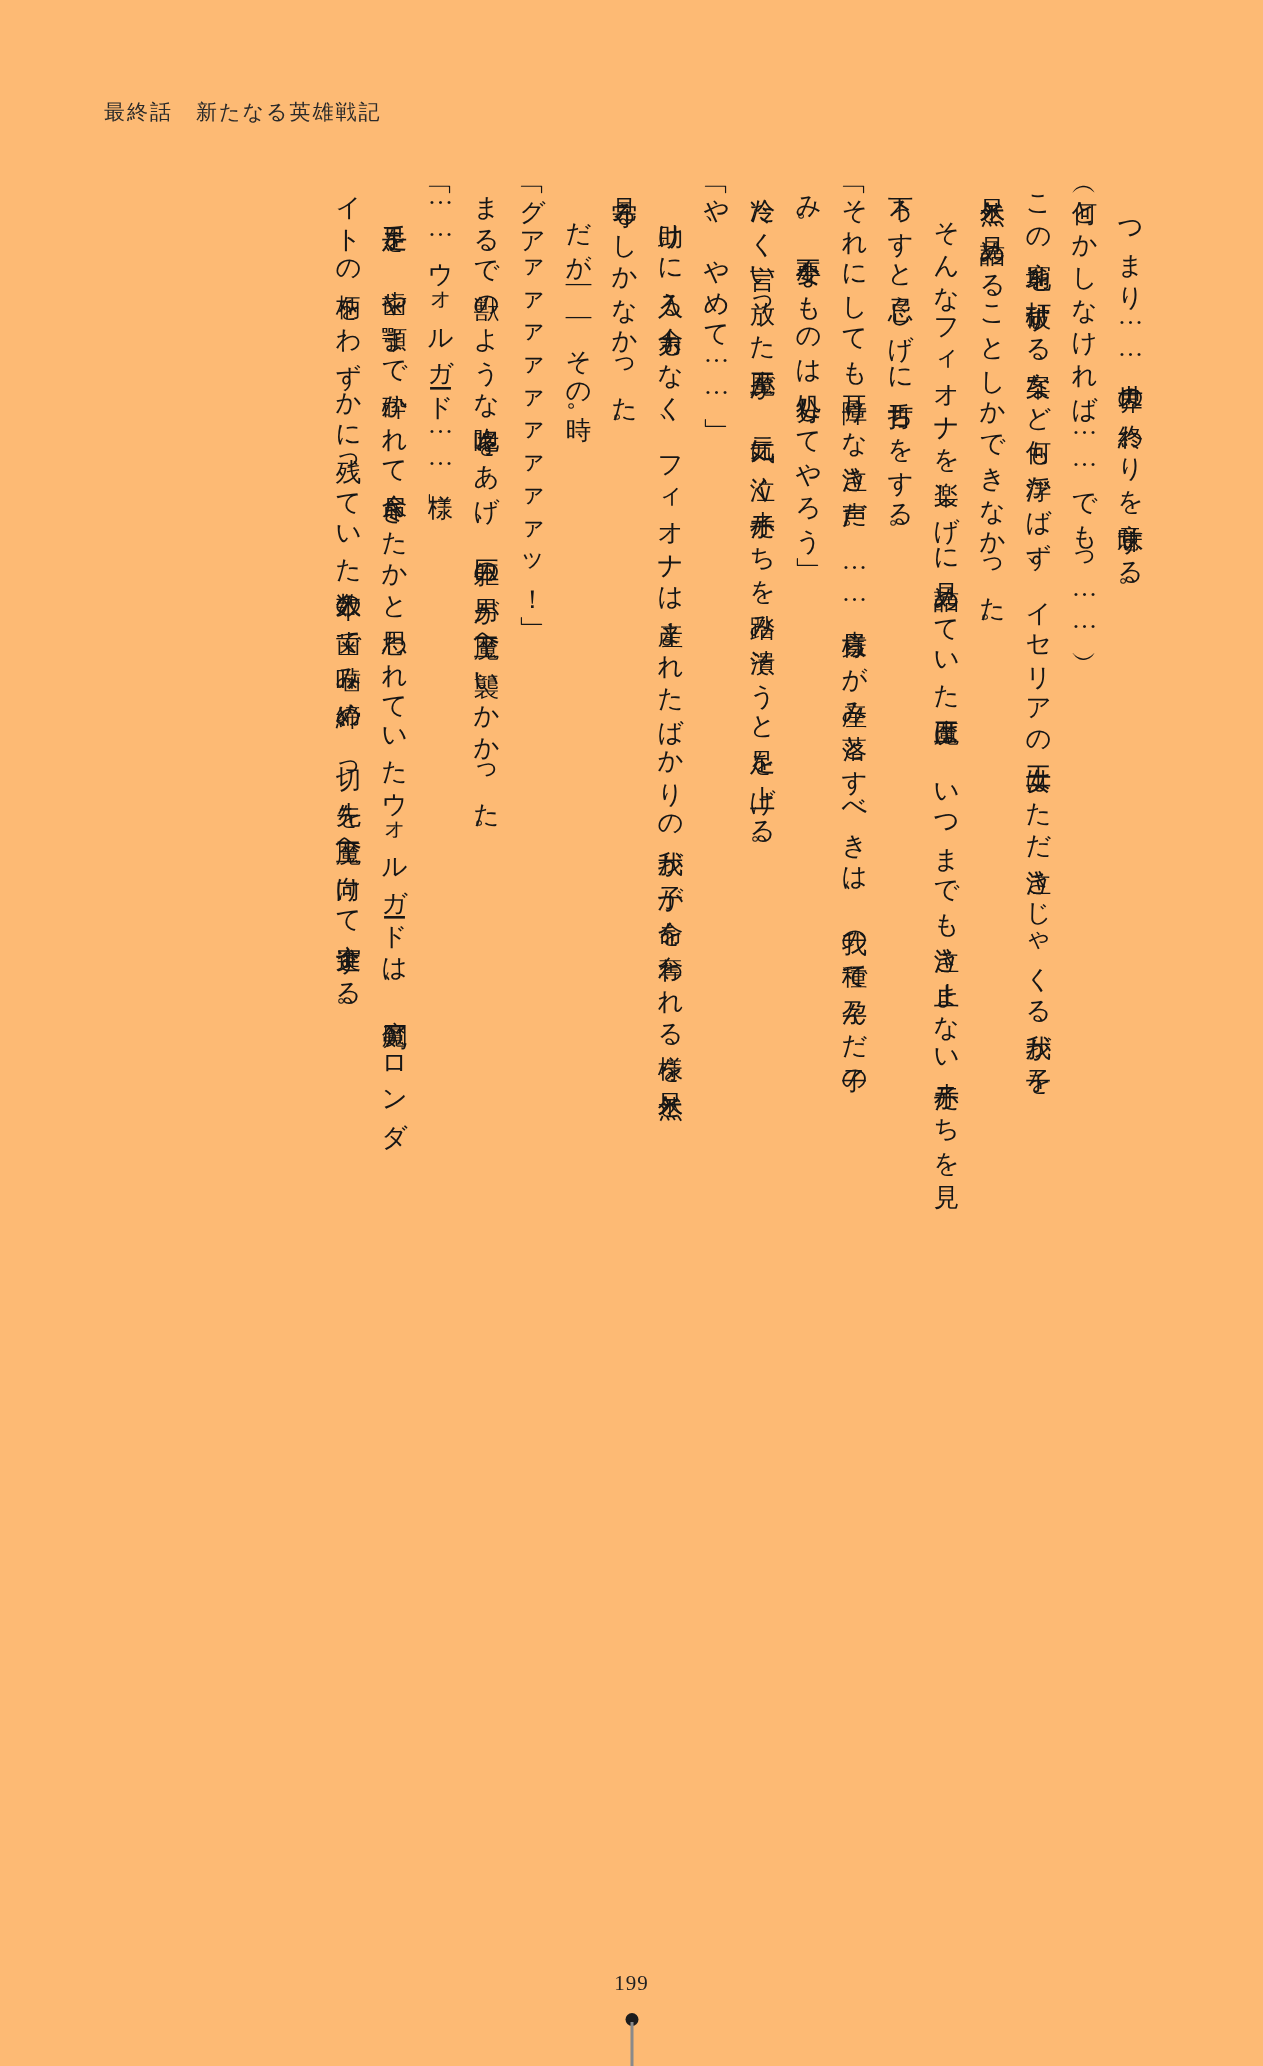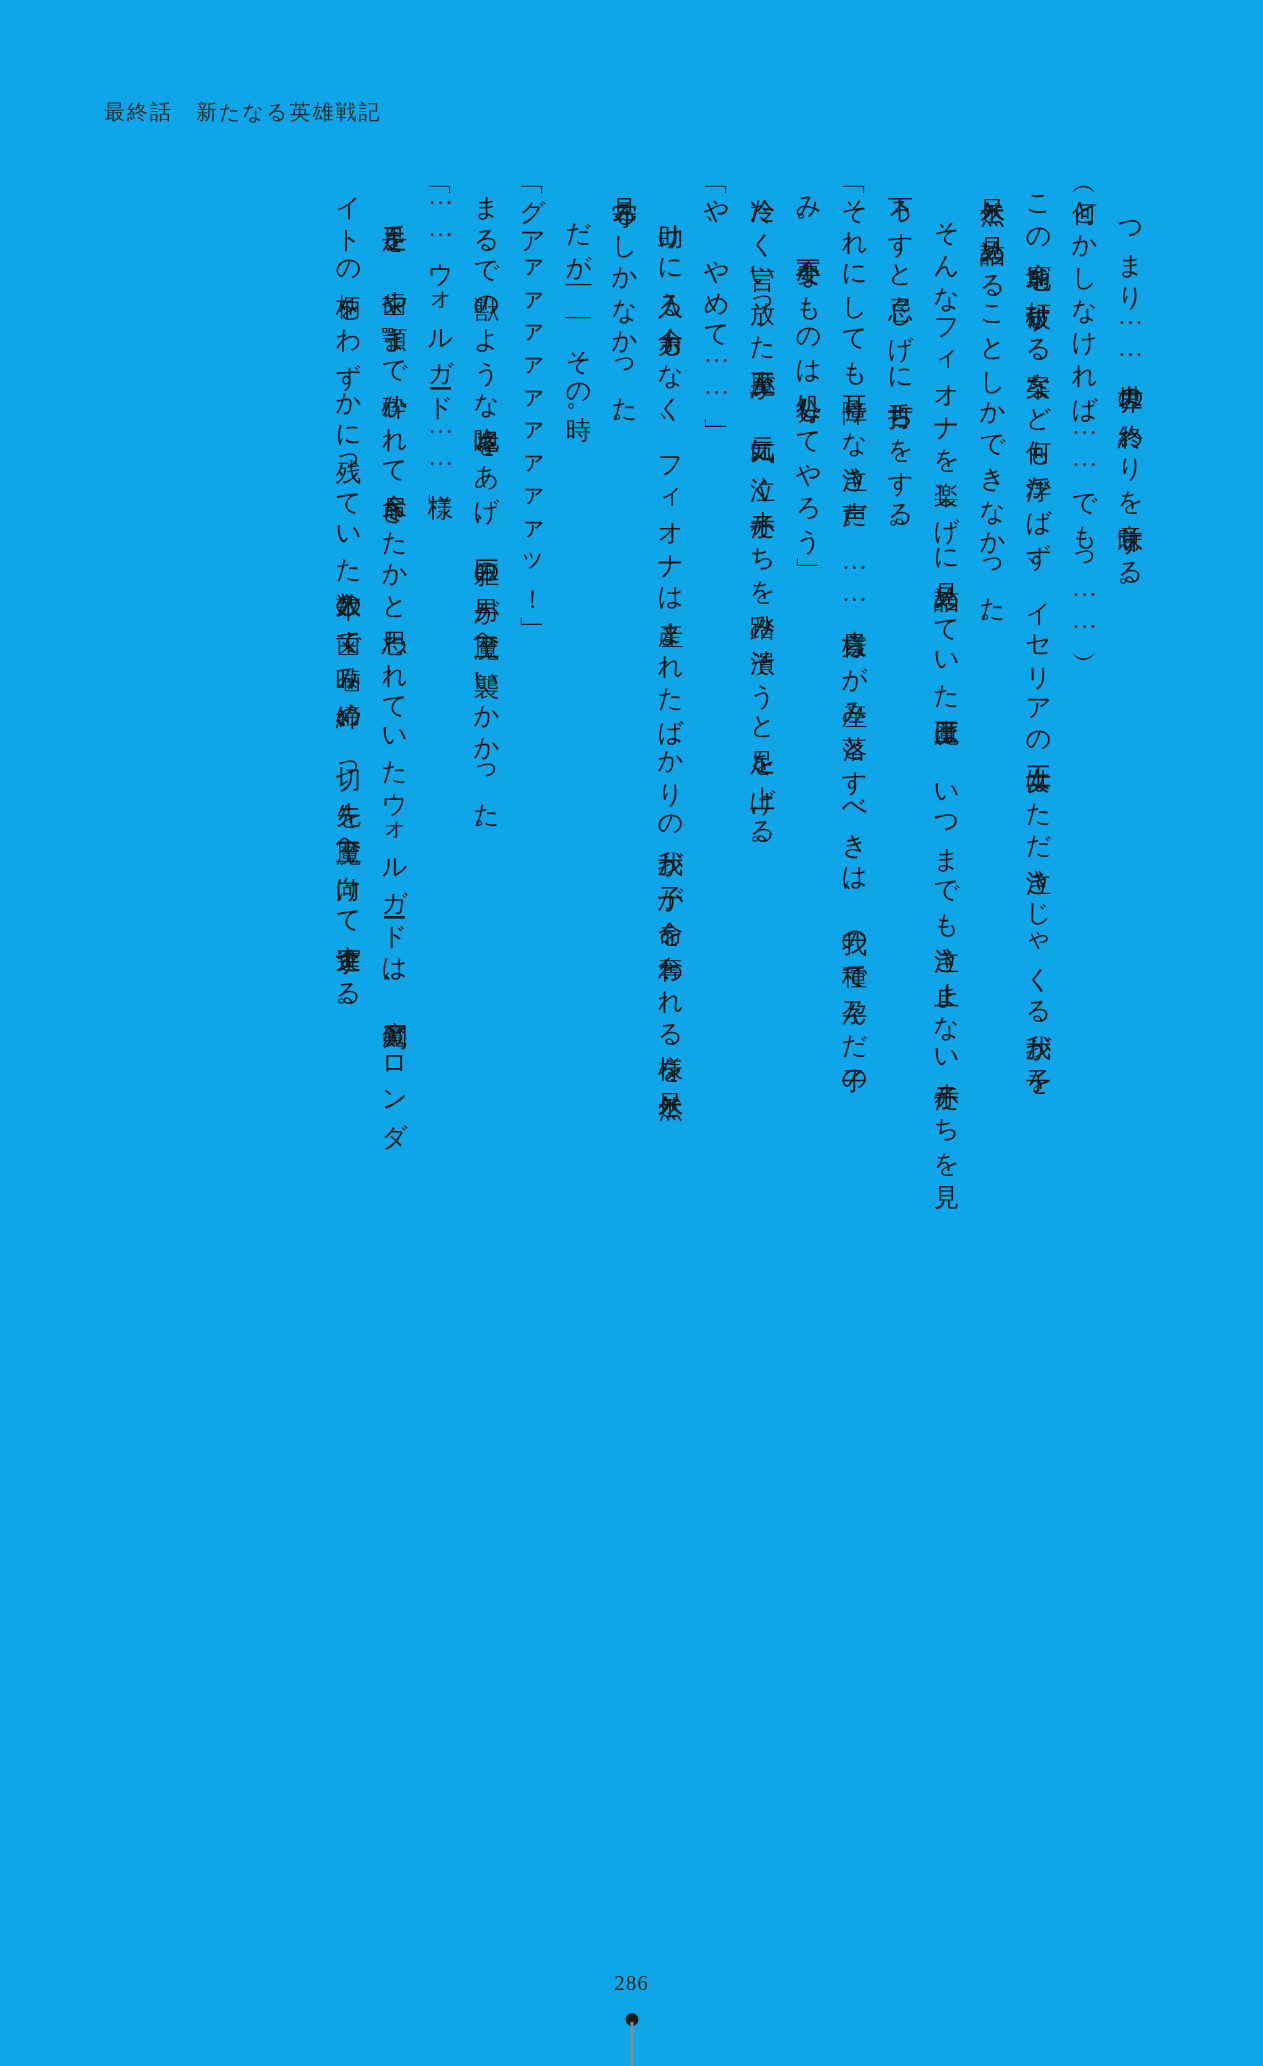--- a/index.html
+++ b/index.html
@@ -12,21 +12,21 @@
     height: 2066px;
     position: relative;
     font-family: "Liberation Serif", "DejaVu Serif", serif;
     color: #1a1a1a;
     overflow: hidden;
   }
 
   .page {
     position: absolute;
     inset: 0;
-    background: #0ea5e9;
+    background: #fdba74;
   }
 
   
   .running-head {
     position: absolute;
     top: 98px;
     left: 104px;
     font-size: 21px;
     letter-spacing: 2px;
     color: #2a2a2a;
@@ -120,18 +120,18 @@
       <div class="col indent">助けに入る余力もなく、フィオナは産まれたばかりの我が子が命を奪われる様を呆然と</div>
       <div class="col">見守るしかなかった。</div>
       <div class="col indent">だが――その時。</div>
       <div class="col">「グアァァァァァァァァァッ！」</div>
       <div class="col">まるで獣のような咆哮をあげ、巨躯の男が魔王へ襲いかかった。</div>
       <div class="col">「……ウォルガード……様」</div>
       <div class="col indent">手足を、歯や顎まで砕かれて命尽きたかと思われていたウォルガードは、魔剣アロンダ</div>
       <div class="col">イトの柄をわずかに残っていた数本の歯で噛み締め、切っ先を魔王へ向けて突進する。</div>
     </div>
 
-  <div class="page-number">286</div>
+  <div class="page-number">199</div>
 
   <div class="bind-dot"></div>
   <div class="bind-mark"></div>
 
 </div>
 
 </body></html>

